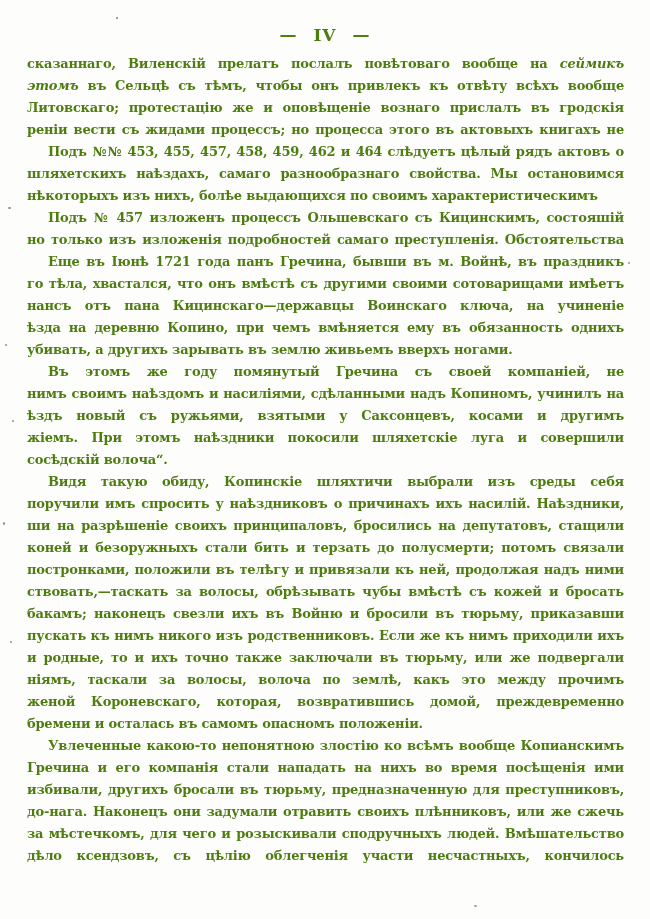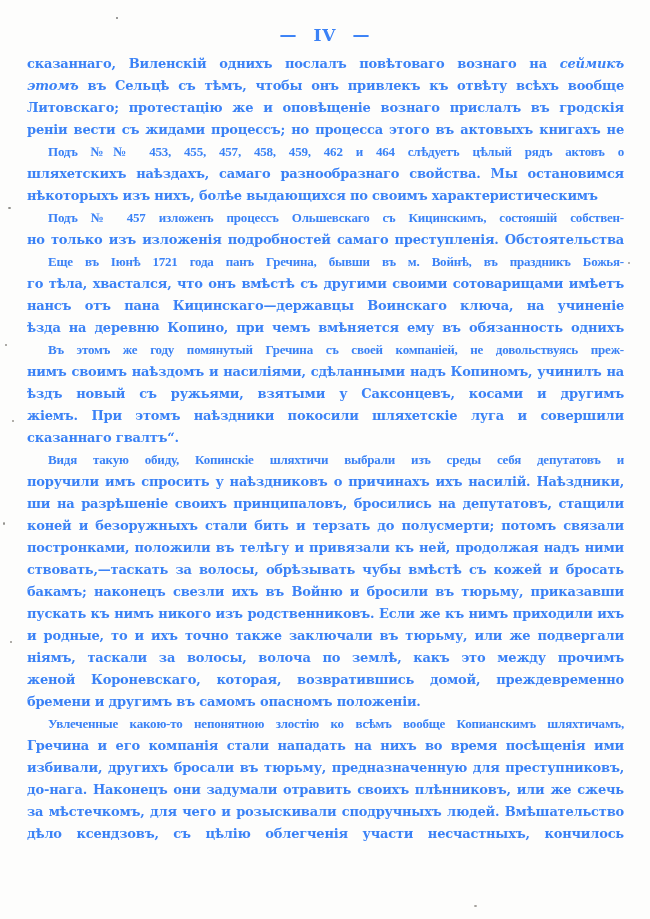--- a/index.html
+++ b/index.html
@@ -19,69 +19,70 @@
   }
   .text{
     position:absolute;left:27px;top:53px;width:597px;
   }
   .line{
     font-size:13px;font-weight:bold;line-height:22px;height:22px;
     letter-spacing:-0.2px;overflow:hidden;white-space:normal;
     text-rendering:optimizeLegibility;
   }
   .jfy{text-align:justify;text-align-last:justify;}
-  .ind{text-indent:21px;font-family:Liberation Serif, serif;}
+  .ind{text-indent:21px;}
   .ital{font-style:italic;}
   
   .speck{position:absolute;border-radius:50%;background:#777;}
   .s1{left:116px;top:17px;width:2px;height:2px;background:#7a7a7a;}
   .s2{left:8px;top:207px;width:3px;height:2px;background:#8a8a86;}
   .s3{left:5px;top:344px;width:2px;height:2px;background:#908e8a;}
   .s4{left:12px;top:420px;width:2px;height:2px;background:#97948f;}
   .s5{left:3px;top:522px;width:2px;height:3px;background:#8f8d89;}
   .s6{left:10px;top:641px;width:2px;height:2px;background:#94928e;}
   .s7{left:474px;top:905px;width:3px;height:2px;background:#a09d98;}
   .s8{left:628px;top:262px;width:2px;height:2px;background:#9b9894;}
 </style>
 </head>
 <body>
 
-<div class="page" style="background: rgb(253, 253, 252); color: #3b82f6;">
+<div class="page" style="background: rgb(253, 253, 252); color: #4d7c0f;">
   <div class="pgnum">— IV —</div>
   <main class="text">
-      <div class="line jfy"><span>сказаннаго, Виленскій однихъ послалъ повѣтоваго вознаго на </span><span class="ital">сеймикъ старшихъ жи-</span></div>
+      <div class="line jfy"><span>сказаннаго, Виленскій прелатъ послалъ повѣтоваго вообще на </span><span class="ital">сеймикъ старшихъ жи-</span></div>
       <div class="line jfy"><span class="ital">этомъ</span><span> въ Сельцѣ съ тѣмъ, чтобы онъ привлекъ къ отвѣту всѣхъ вообще жидовъ в. кн.</span></div>
       <div class="line jfy"><span>Литовскаго; протестацію же и оповѣщеніе вознаго прислалъ въ гродскія книги въ намѣ-</span></div>
       <div class="line jfy"><span>реніи вести съ жидами процессъ; но процесса этого въ актовыхъ книгахъ не имѣеття.</span></div>
       <div class="line jfy ind"><span>Подъ №№ 453, 455, 457, 458, 459, 462 и 464 слѣдуетъ цѣлый рядъ актовъ о</span></div>
       <div class="line jfy"><span>шляхетскихъ наѣздахъ, самаго разнообразнаго свойства. Мы остановимся только на</span></div>
       <div class="line"><span>нѣкоторыхъ изъ нихъ, болѣе выдающихся по своимъ характеристическимъ чертамъ.</span></div>
       <div class="line jfy ind"><span>Подъ № 457 изложенъ процессъ Ольшевскаго съ Кицинскимъ, состояшій собствен-</span></div>
       <div class="line jfy"><span>но только изъ изложенія подробностей самаго преступленія. Обстоятельства этого дѣла</span></div>
       <div class="line jfy ind"><span>Еще въ Іюнѣ 1721 года панъ Гречина, бывши въ м. Войнѣ, въ праздникъ Божья-</span></div>
       <div class="line jfy"><span>го тѣла, хвастался, что онъ вмѣстѣ съ другими своими сотоварищами имѣетъ орди-</span></div>
       <div class="line jfy"><span>нансъ отъ пана Кицинскаго—державцы Воинскаго ключа, на учиненіе вооруженнаго на-</span></div>
       <div class="line jfy"><span>ѣзда на деревню Копино, при чемъ вмѣняется ему въ обязанность однихъ шляхтичей</span></div>
+      <div class="line"><span>убивать, а другихъ зарывать въ землю живьемъ вверхъ ногами.</span></div>
       <div class="line jfy ind"><span>Въ этомъ же году помянутый Гречина съ своей компаніей, не довольствуясь преж-</span></div>
       <div class="line jfy"><span>нимъ своимъ наѣздомъ и насиліями, сдѣланными надъ Копиномъ, учинилъ на нее на-</span></div>
       <div class="line jfy"><span>ѣздъ новый съ ружьями, взятыми у Саксонцевъ, косами и другимъ запрещеннымъ ору-</span></div>
       <div class="line jfy"><span>жіемъ. При этомъ наѣздники покосили шляхетскіе луга и совершили „посполитый</span></div>
-      <div class="line"><span>сказаннаго гвалтъ“.</span></div>
+      <div class="line"><span>сосѣдскій волоча“.</span></div>
       <div class="line jfy ind"><span>Видя такую обиду, Копинскіе шляхтичи выбрали изъ среды себя депутатовъ и</span></div>
       <div class="line jfy"><span>поручили имъ спросить у наѣздниковъ о причинахъ ихъ насилій. Наѣздники, указав-</span></div>
       <div class="line jfy"><span>ши на разрѣшеніе своихъ принципаловъ, бросились на депутатовъ, стащили ихъ съ</span></div>
       <div class="line jfy"><span>коней и безоружныхъ стали бить и терзать до полусмерти; потомъ связали ихъ</span></div>
       <div class="line jfy"><span>постронками, положили въ телѣгу и привязали къ ней, продолжая надъ ними неистов-</span></div>
       <div class="line jfy"><span>ствовать,—таскать за волосы, обрѣзывать чубы вмѣстѣ съ кожей и бросать ихъ со-</span></div>
       <div class="line jfy"><span>бакамъ; наконецъ свезли ихъ въ Войню и бросили въ тюрьму, приказавши стражѣ не</span></div>
       <div class="line jfy"><span>пускать къ нимъ никого изъ родственниковъ. Если же къ нимъ приходили ихъ жены</span></div>
       <div class="line jfy"><span>и родные, то и ихъ точно также заключали въ тюрьму, или же подвергали истяза-</span></div>
       <div class="line jfy"><span>ніямъ, таскали за волосы, волоча по землѣ, какъ это между прочимъ случилось съ</span></div>
       <div class="line jfy"><span>женой Короневскаго, которая, возвратившись домой, преждевременно разрѣшилась отъ</span></div>
-      <div class="line"><span>бремени и другимъ въ самомъ опасномъ положеніи.</span></div>
+      <div class="line"><span>бремени и осталась въ самомъ опасномъ положеніи.</span></div>
       <div class="line jfy ind"><span>Увлеченные какою-то непонятною злостію ко всѣмъ вообще Копианскимъ шляхтичамъ,</span></div>
       <div class="line jfy"><span>Гречина и его компанія стали нападать на нихъ во время посѣщенія ими костеловъ: однихъ</span></div>
       <div class="line jfy"><span>избивали, другихъ бросали въ тюрьму, предназначенную для преступниковъ, раздѣвая ихъ</span></div>
       <div class="line jfy"><span>до-нага. Наконецъ они задумали отравить своихъ плѣнниковъ, или же сжечь гдѣ нибудь</span></div>
       <div class="line jfy"><span>за мѣстечкомъ, для чего и розыскивали сподручныхъ людей. Вмѣшательство въ это</span></div>
       <div class="line jfy"><span>дѣло ксендзовъ, съ цѣлію облегченія участи несчастныхъ, кончилось поруганіемъ ихъ</span></div>
     </main>
   <div class="speck s1"></div>
   <div class="speck s2"></div>
   <div class="speck s3"></div>

